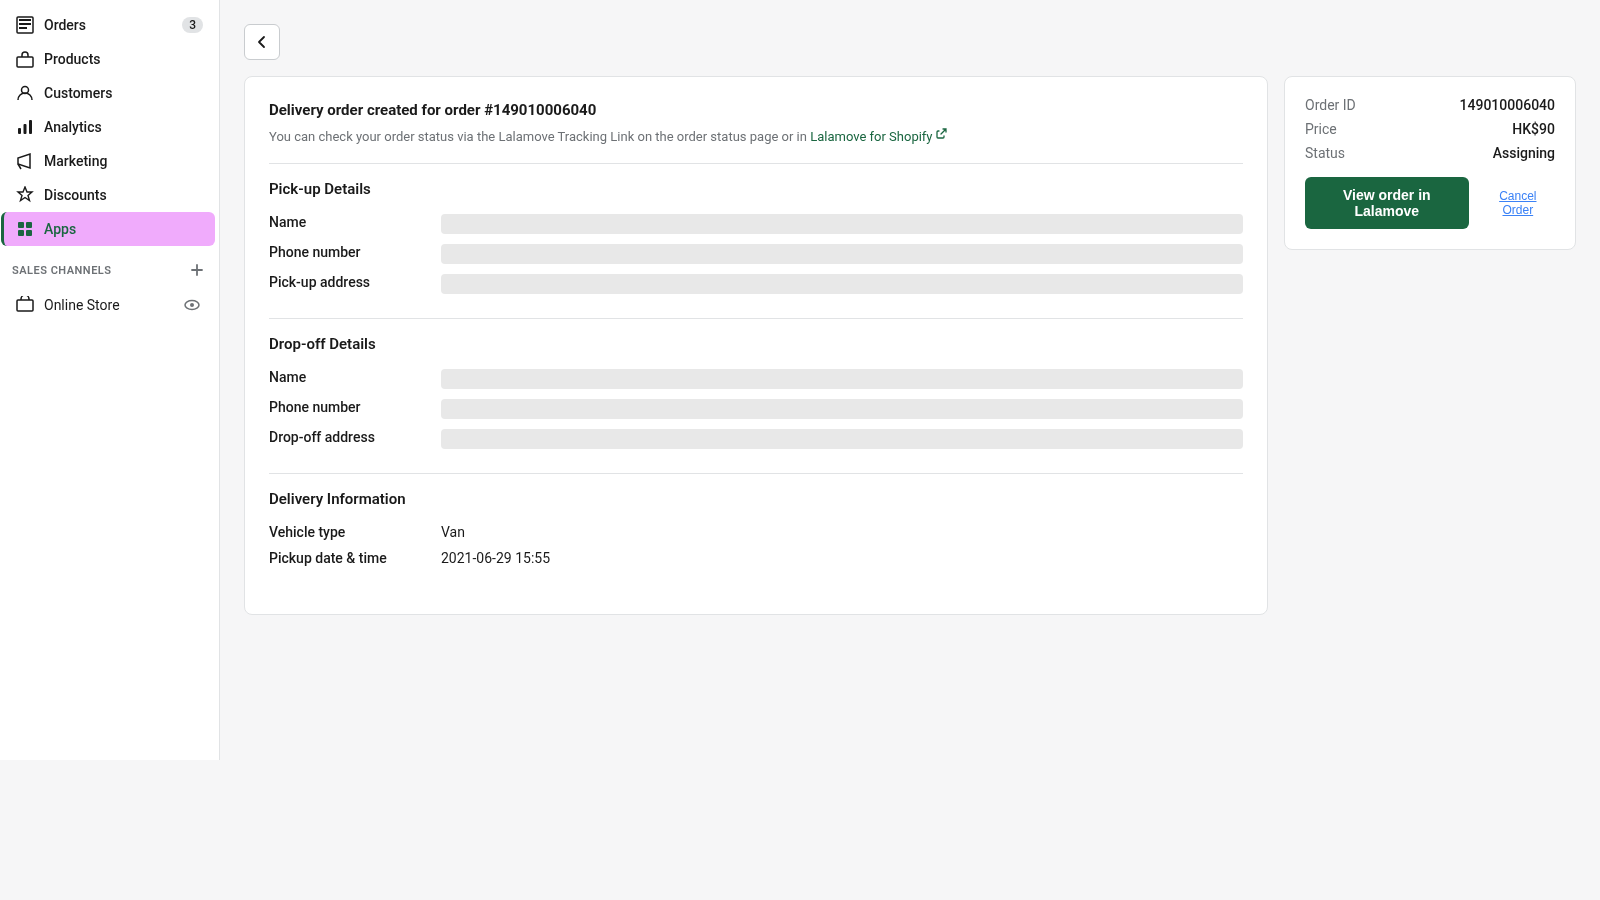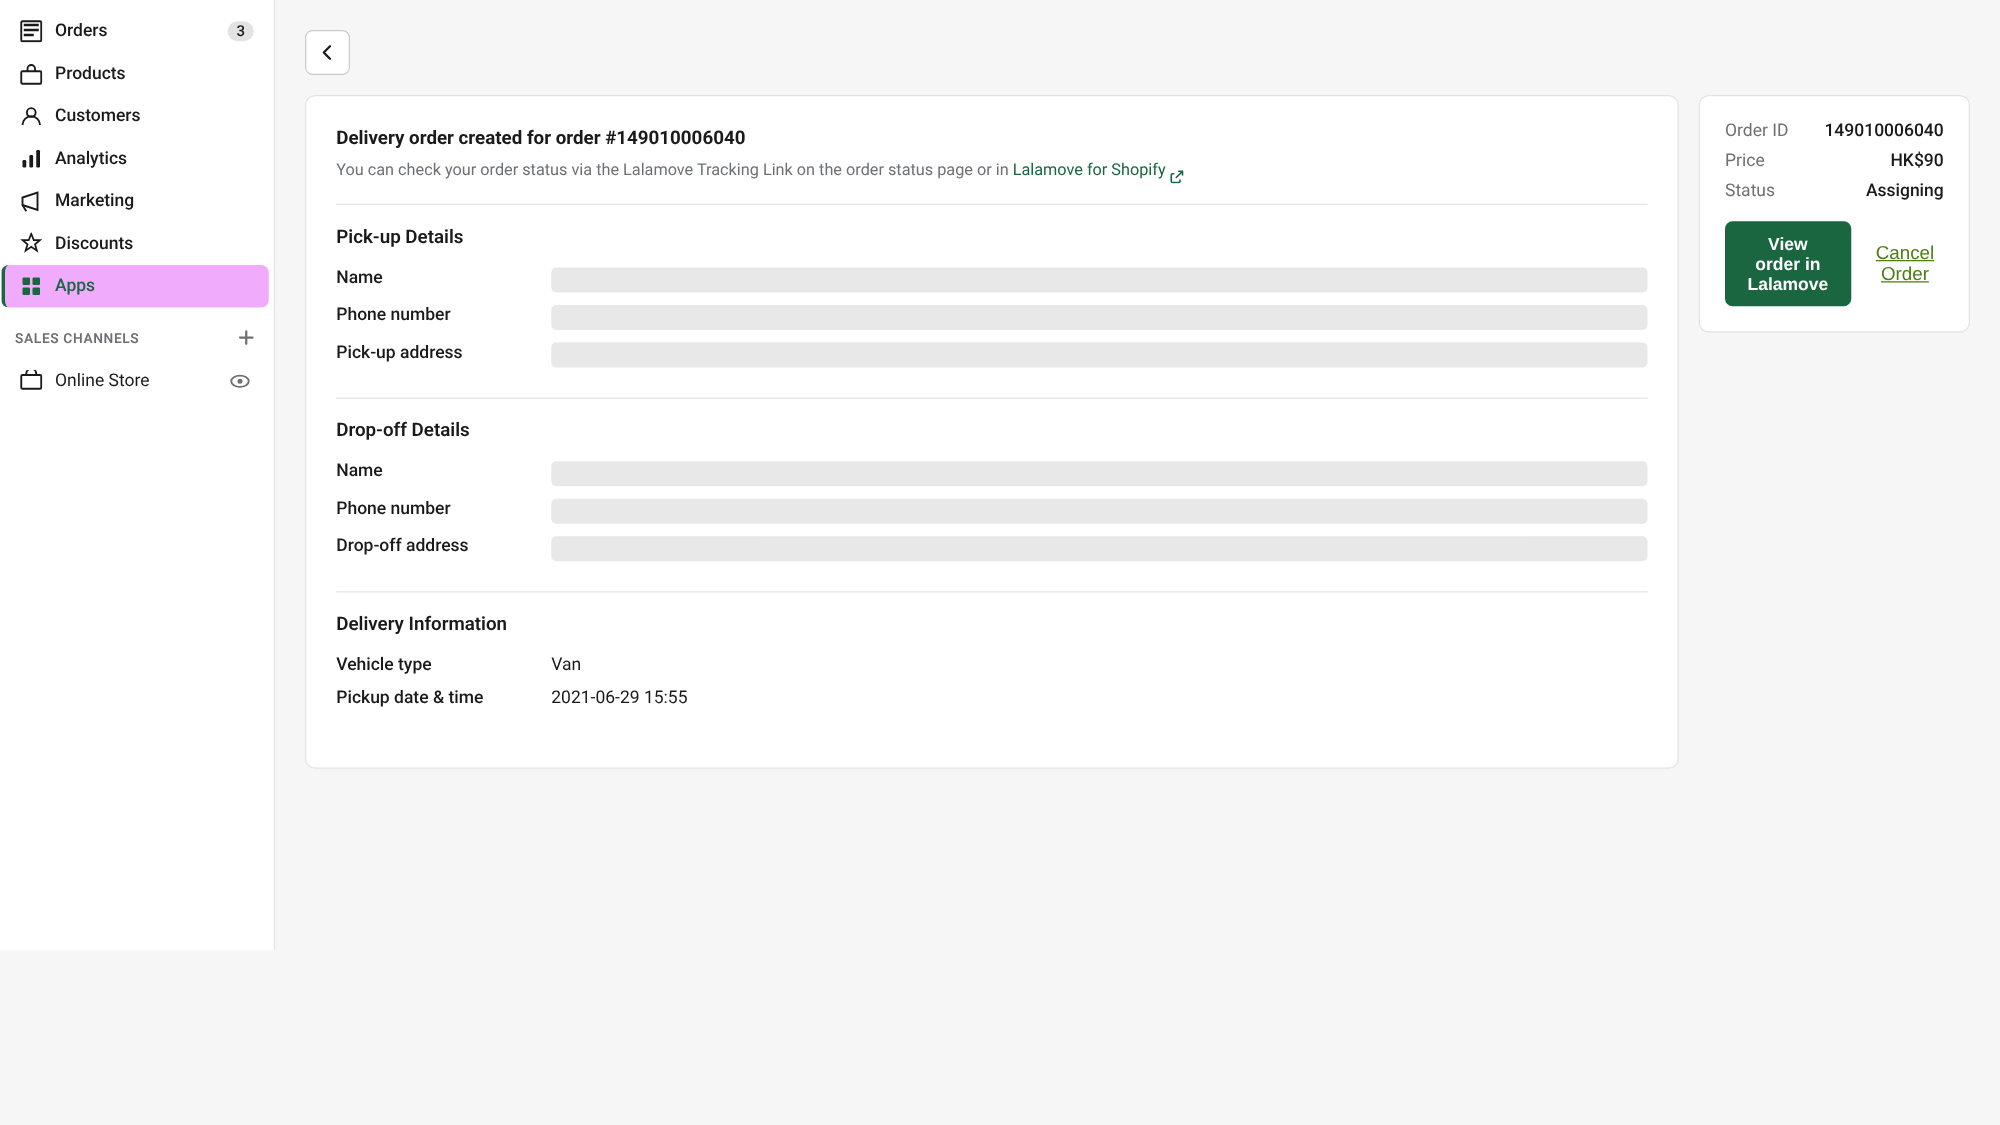--- a/index.html
+++ b/index.html
@@ -124,21 +124,21 @@
 
     .main-card {
       flex: 1;
       background: #fff;
       border: 1px solid #e1e3e5;
       border-radius: 8px;
       padding: 24px;
     }
 
     .side-card {
-      width: 217px;
+      width: 292px;
       background: #fff;
       border: 1px solid #e1e3e5;
       border-radius: 8px;
       padding: 20px;
       flex-shrink: 0;
     }
 
     .card-title {
       font-size: 15px;
       font-weight: 700;
@@ -148,21 +148,21 @@
     .card-subtitle {
       font-size: 13px;
       color: #6d7175;
       line-height: 1.5;
       margin-bottom: 0;
     }
     .card-link {
       color: #1a6640;
       text-decoration: none;
       display: inline-flex;
-      align-items: flex-end;
+      align-items: flex-start;
       gap: 3px;
     }
 
     .order-info-row {
       display: flex;
       justify-content: space-between;
       margin-bottom: 8px;
       font-size: 14px;
     }
     .order-info-label { color: #6d7175; }
@@ -218,22 +218,22 @@
       border-radius: 6px;
       padding: 10px 18px;
       font-size: 14px;
       font-weight: 600;
       cursor: pointer;
     }
 
     .btn-cancel {
       background: none;
       border: none;
-      color: #4d7c0f;
-      font-size: 15px;
+      color: #3b82f6;
+      font-size: 12px;
       cursor: pointer;
       text-decoration: underline;
       padding: 10px 8px;
     }
 
     .action-buttons {
       display: flex;
       align-items: center;
       gap: 12px;
       margin-top: 16px;

